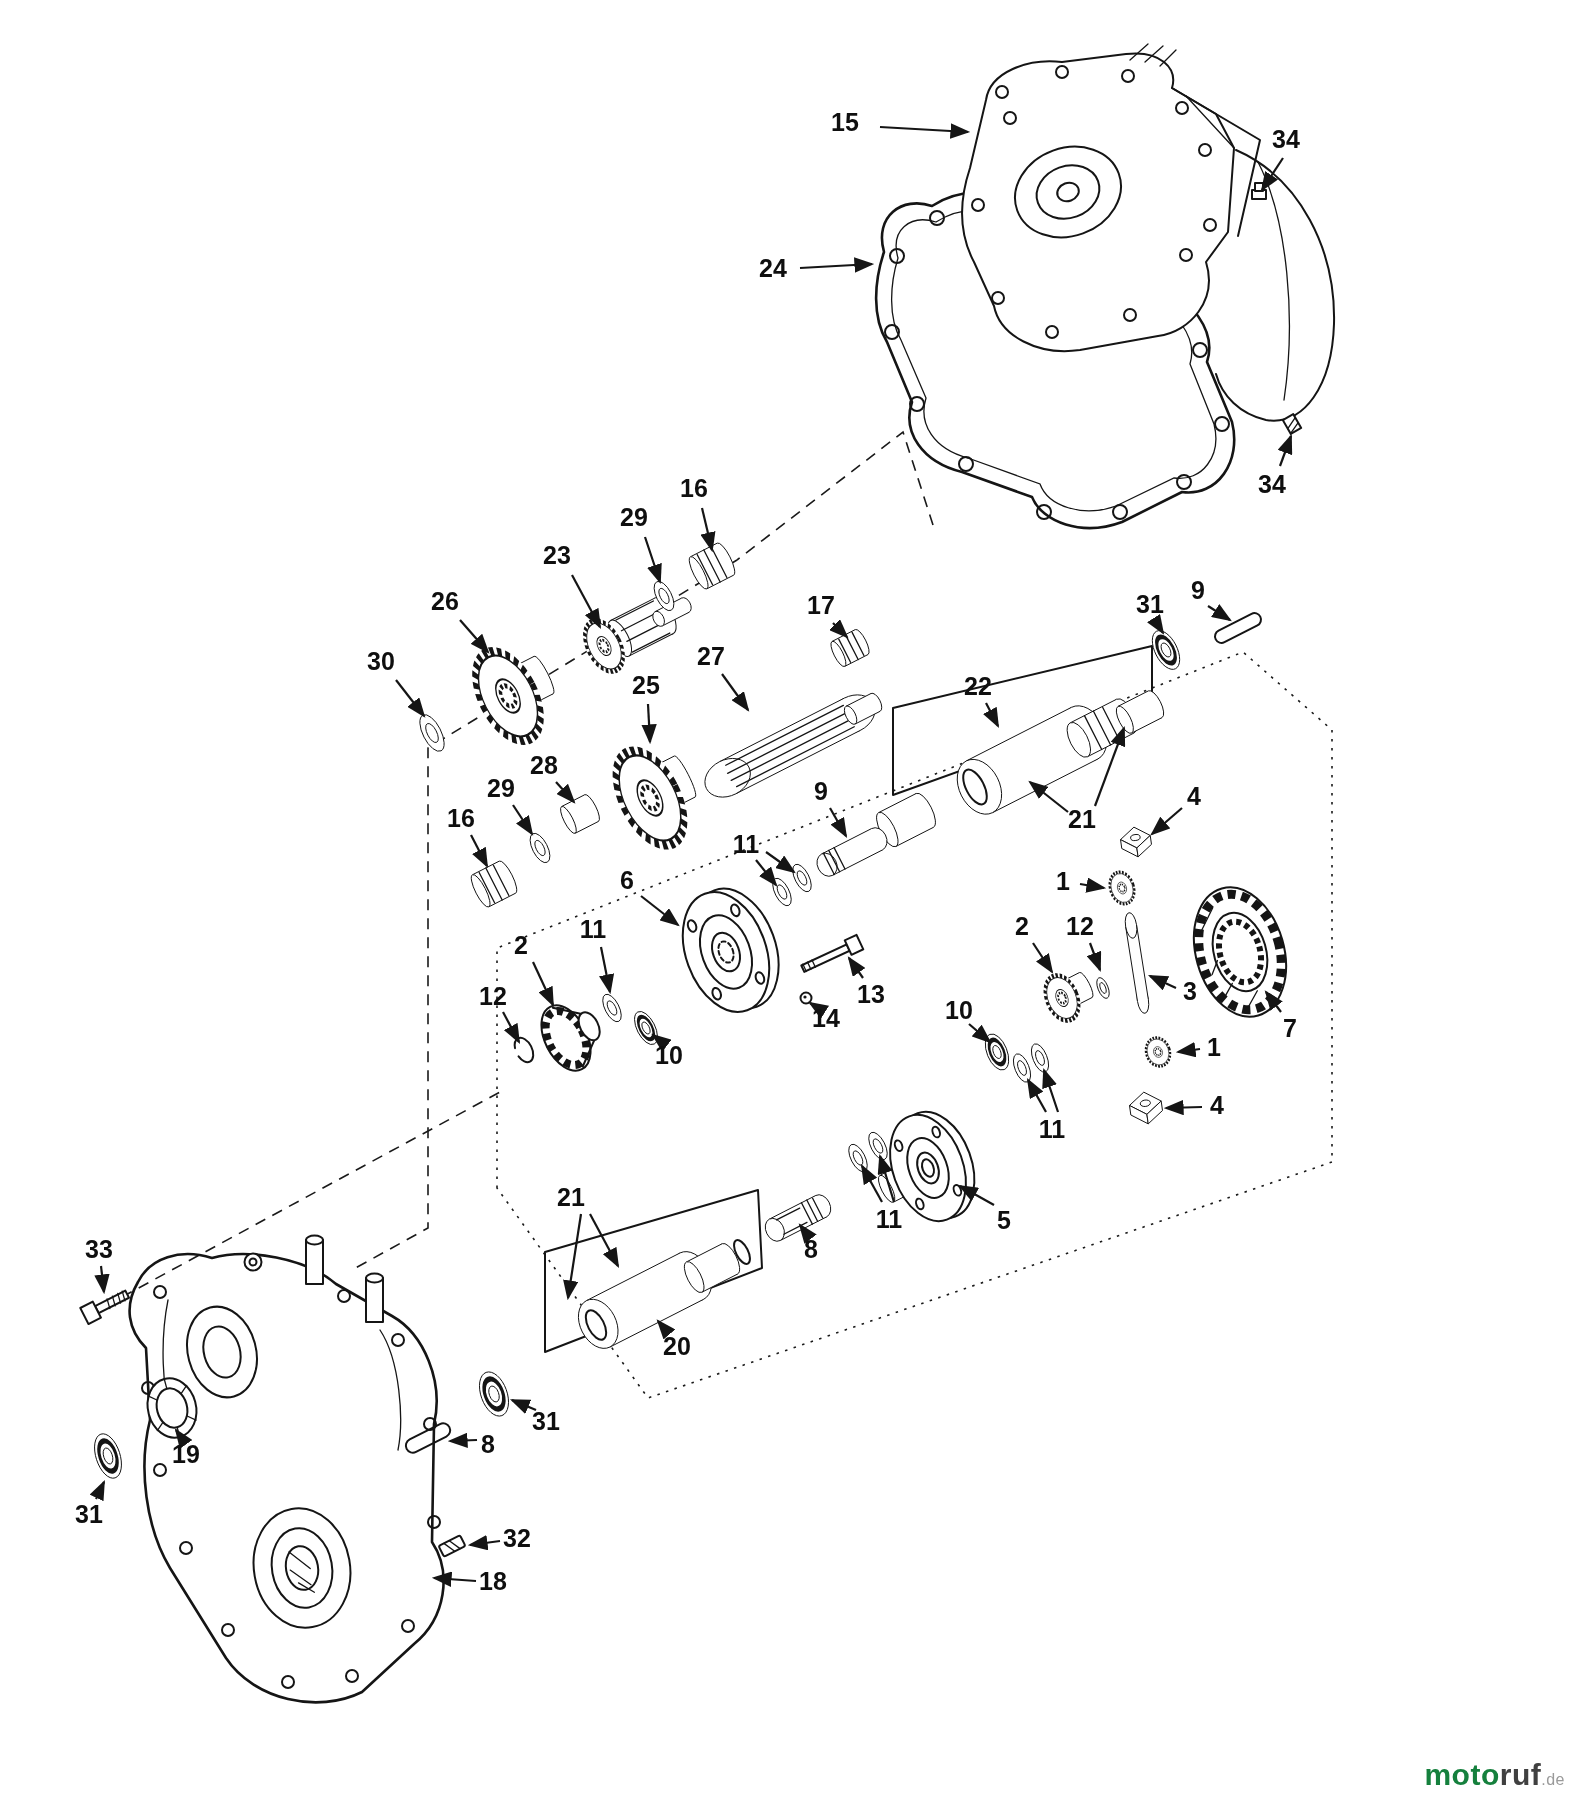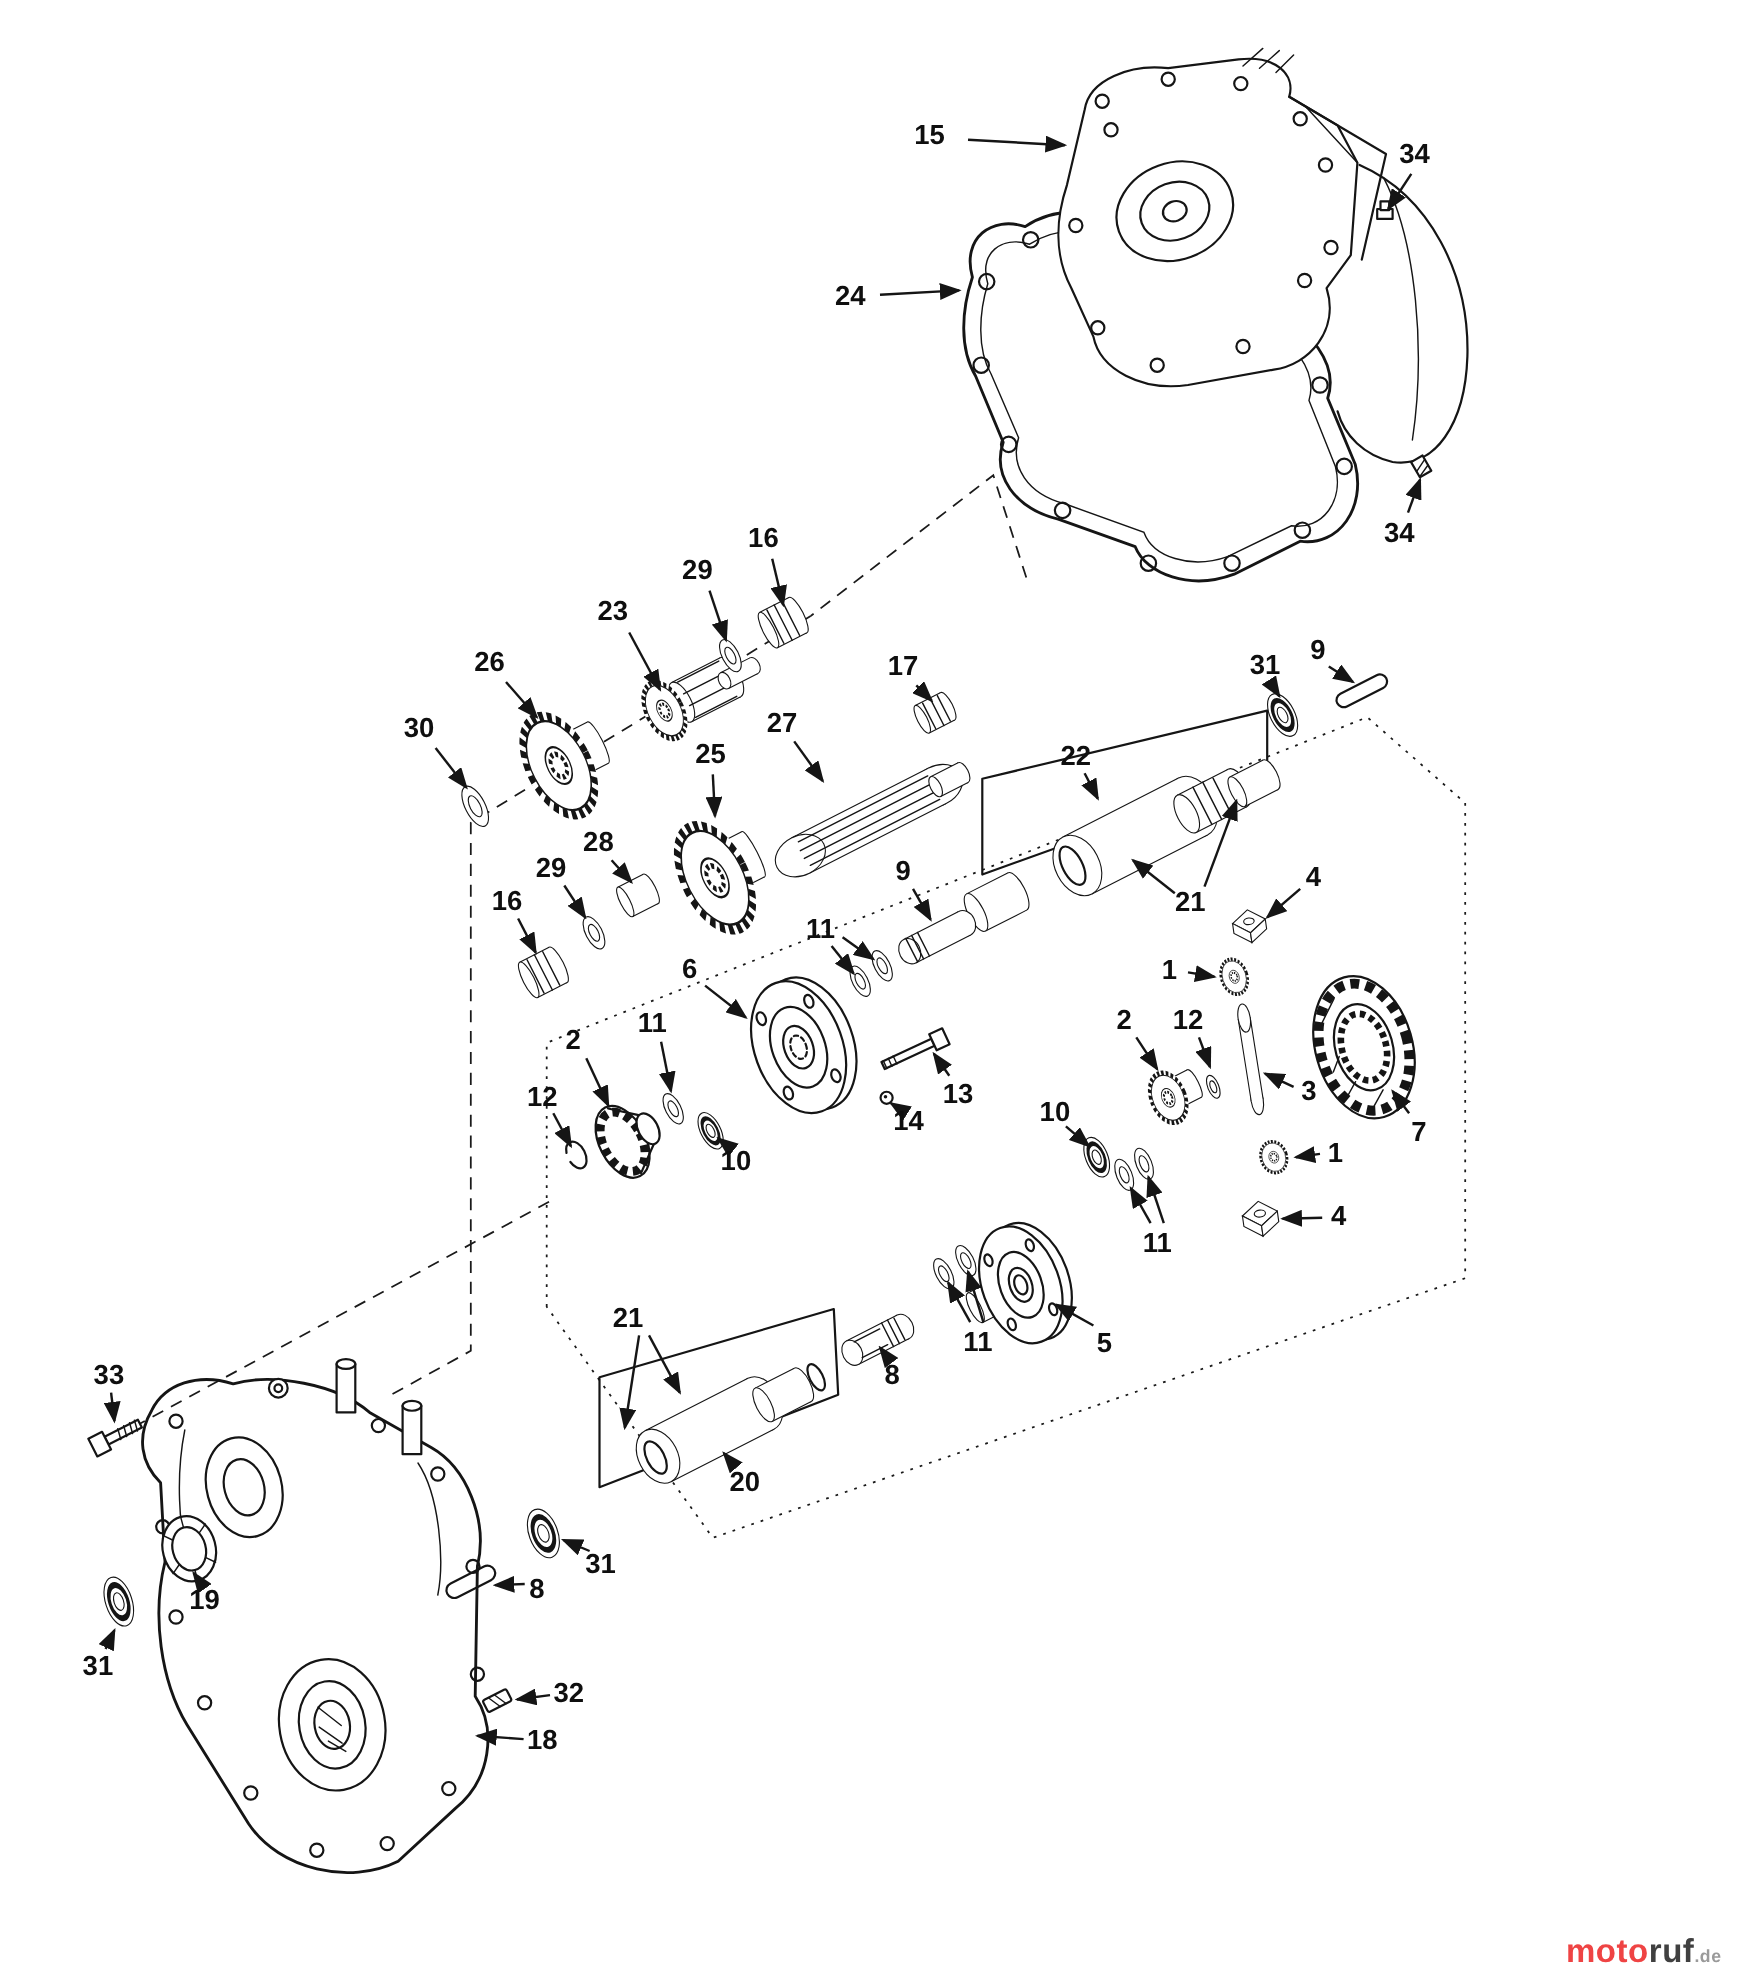--- a/index.html
+++ b/index.html
@@ -7,21 +7,21 @@
   .stage svg{position:absolute;left:0;top:0;}
   .ln{stroke:#151515;stroke-width:2;fill:none;stroke-linecap:round;stroke-linejoin:round;}
   .lnw{stroke:#151515;stroke-width:2;fill:#ffffff;stroke-linecap:round;stroke-linejoin:round;}
   .thk{stroke:#151515;stroke-width:2.6;fill:none;stroke-linejoin:round;}
   .thin{stroke:#151515;stroke-width:1.3;fill:none;stroke-linecap:round;}
   .dash{stroke:#1a1a1a;stroke-width:1.6;fill:none;stroke-dasharray:11 8;}
   .dots{stroke:#1a1a1a;stroke-width:1.6;fill:none;stroke-dasharray:2.5 6.5;}
   .callout-label{font:700 25px "Liberation Sans", sans-serif;fill:#0f0f0f;text-anchor:middle;}
   .callout-arrow{stroke:#151515;stroke-width:2.2;fill:none;}
   .wm{position:absolute;right:14px;bottom:8px;font:700 30px "Liberation Sans", sans-serif;letter-spacing:.5px;}
-  .wm .wm-suffix{font-size:16px;font-weight:700;}
+  .wm .wm-suffix{font-size:16px;font-weight:400;}
 </style>
 </head>
 <body>
 
 <div class="stage">
 <svg width="1579" height="1800" viewBox="0 0 1579 1800">
   <title>Transaxle exploded parts view</title>
   <defs>
     <marker id="arrowhead" markerWidth="9" markerHeight="7" refX="8" refY="3.5" orient="auto">
       <path d="M0,0 L9,3.5 L0,7 Z" fill="#151515"></path>
@@ -515,14 +515,14 @@
           <line x1="500" y1="1541" x2="470" y2="1545" class="callout-arrow" marker-end="url(#arrowhead)"></line>
           <text x="517" y="1538" dy="9" class="callout-label">32</text>
         </g>
         <g>
           <line x1="476" y1="1581" x2="434" y2="1578" class="callout-arrow" marker-end="url(#arrowhead)"></line>
           <text x="493" y="1581" dy="9" class="callout-label">18</text>
         </g>
       </g>
 </svg>
 
-<div class="wm"><span style="color: #ef4444;">moto</span><span style="color: #404040;">ruf</span><span class="wm-suffix" style="color: rgb(154, 154, 154);">.de</span></div>
+<div class="wm"><span style="color: #15803d;">moto</span><span style="color: #404040;">ruf</span><span class="wm-suffix" style="color: rgb(154, 154, 154);">.de</span></div>
 </div>
 
 </body></html>

